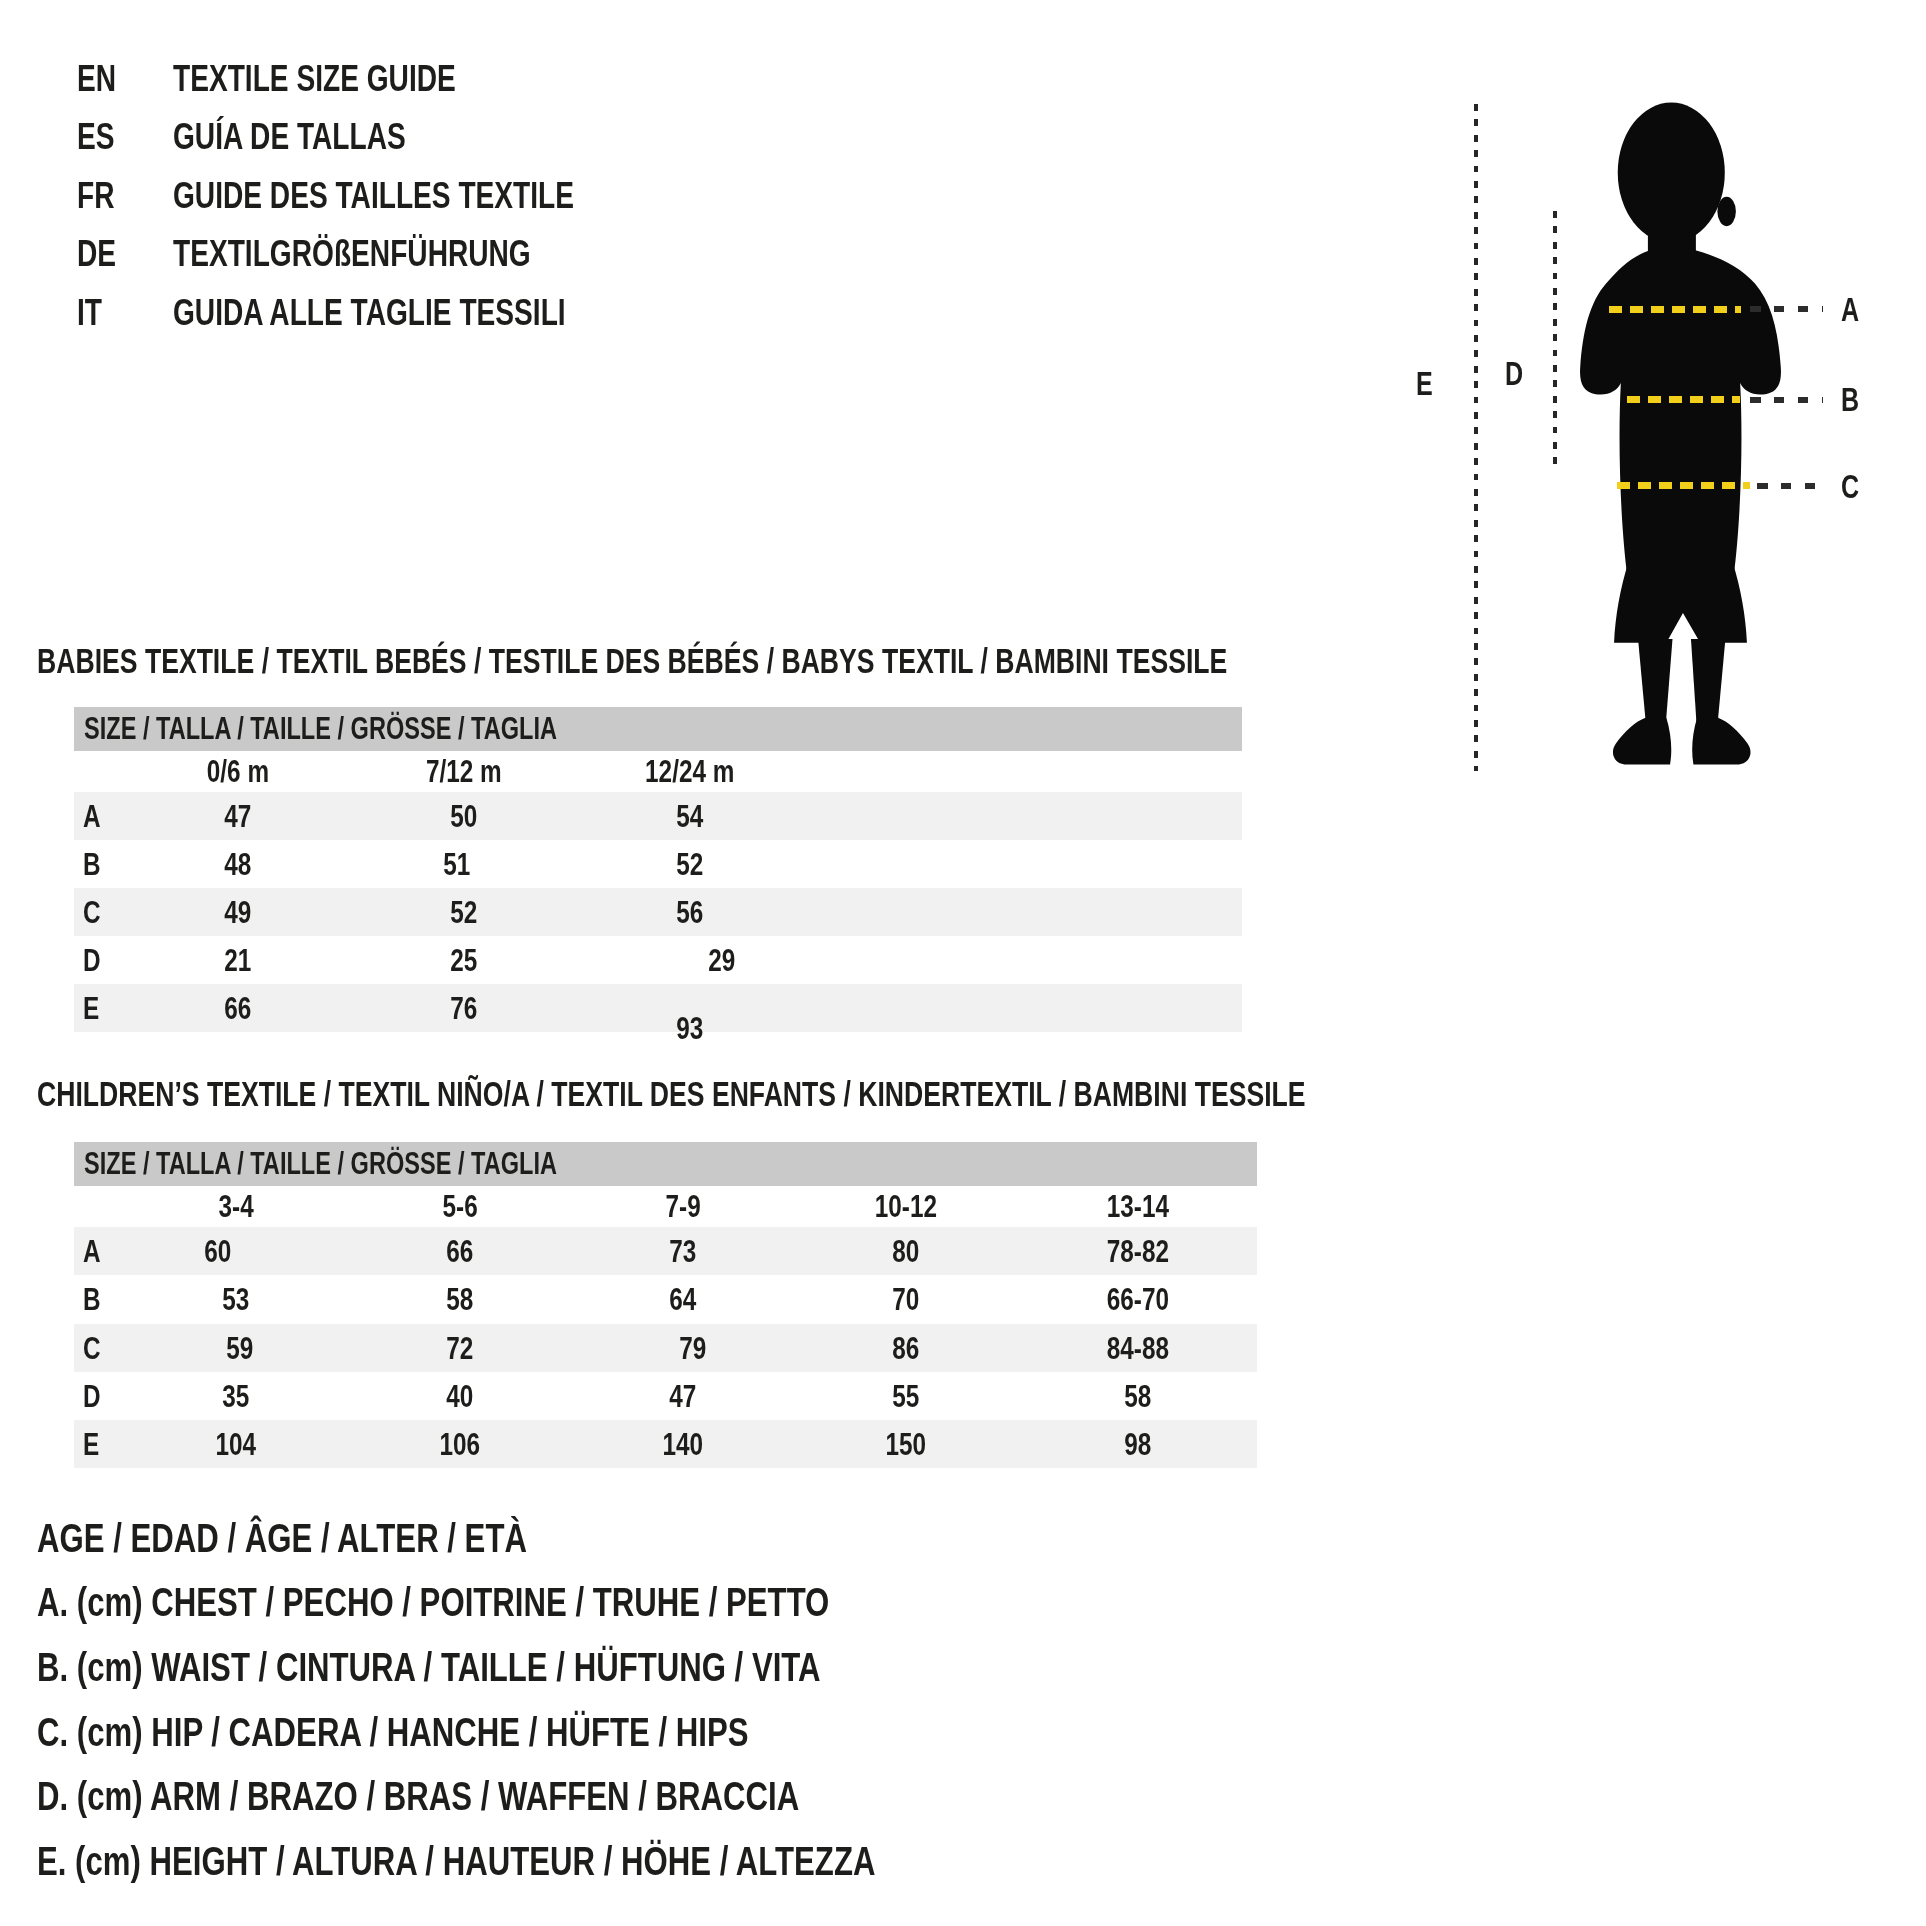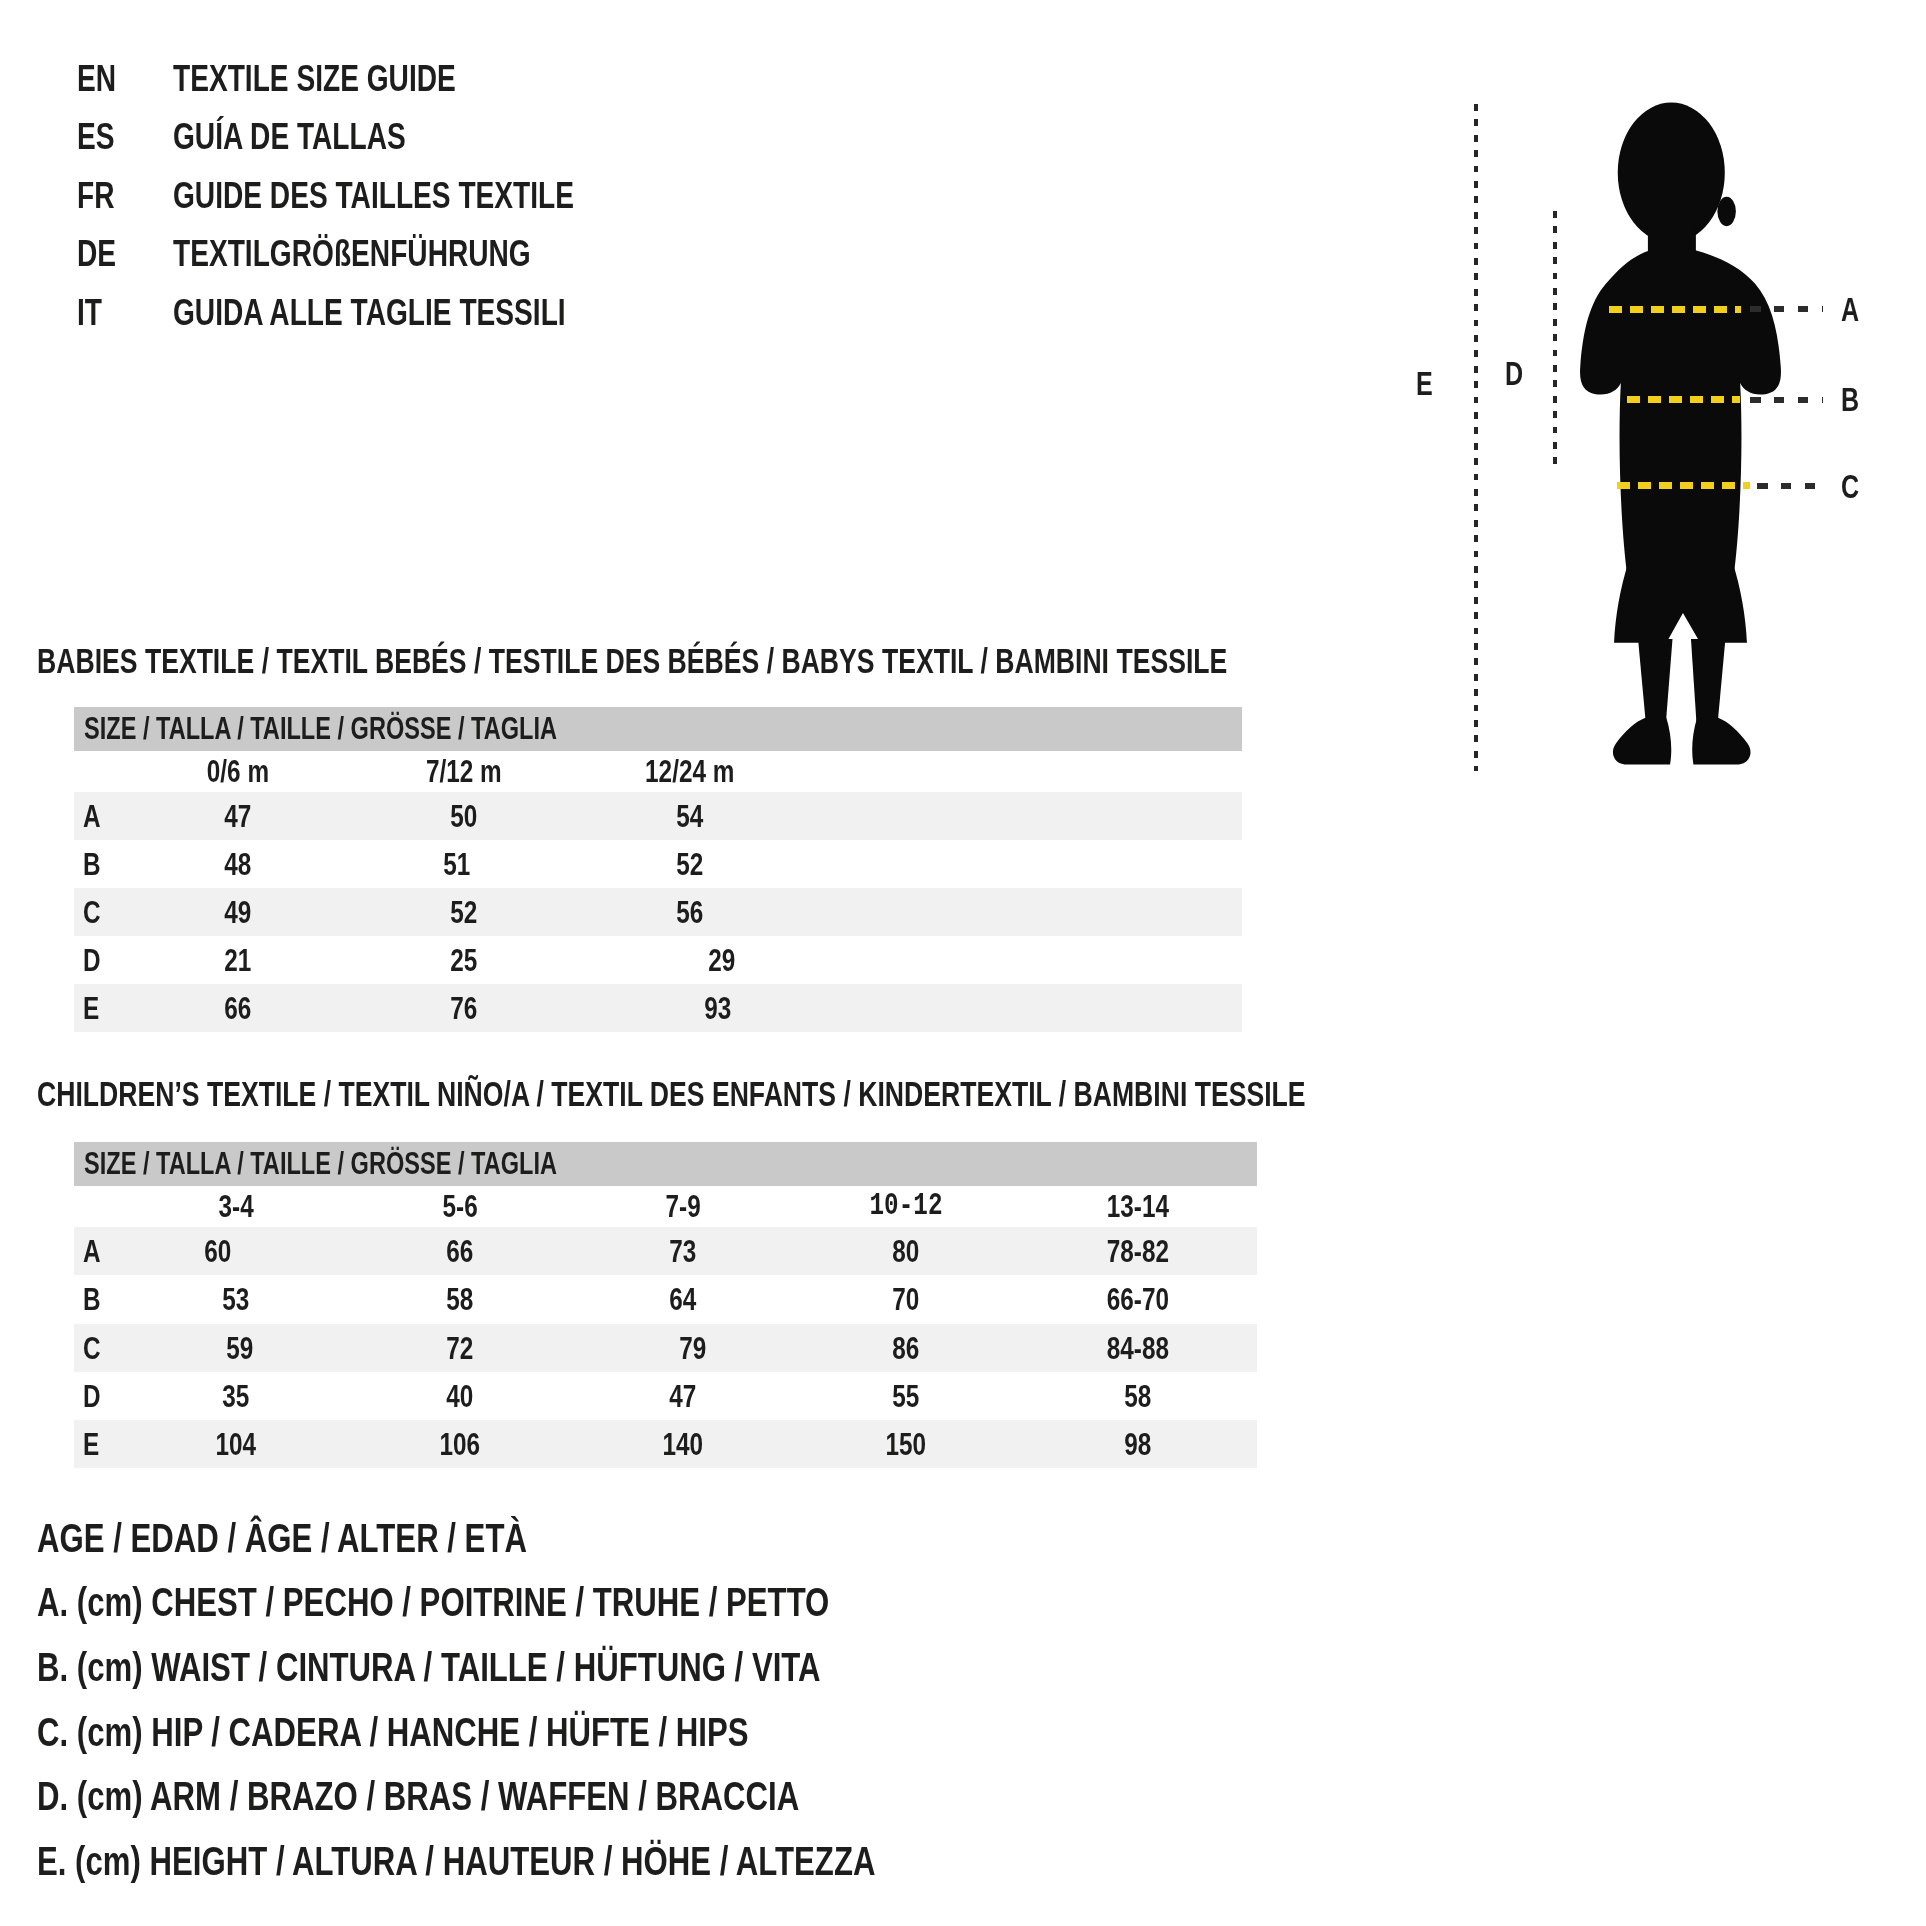--- a/index.html
+++ b/index.html
@@ -132,34 +132,34 @@
     <div class="data-row" style="top:936px;width:1168px;">
       <div class="rowlabel"><span class="sq">D</span></div>
       <div class="cell" style="left:96px;"><span class="sqc">21</span></div>
       <div class="cell" style="left:322px;"><span class="sqc">25</span></div>
       <div class="cell" style="left:580px;"><span class="sqc">29</span></div>
     </div>
     <div class="data-row row-gray" style="top:984px;width:1168px;">
       <div class="rowlabel"><span class="sq">E</span></div>
       <div class="cell" style="left:96px;"><span class="sqc">66</span></div>
       <div class="cell" style="left:322px;"><span class="sqc">76</span></div>
-      <div class="cell" style="left:576px;"><span class="sqc">93</span></div>
+      <div class="cell" style="left:548px;margin-top:20px;"><span class="sqc">93</span></div>
     </div>
   </div>
 
   <div>
     <div class="section-heading" style="top:1075px;"><span class="sq">CHILDREN’S TEXTILE / TEXTIL NIÑO/A / TEXTIL DES ENFANTS / KINDERTEXTIL / BAMBINI TESSILE</span></div>
 
     <div class="size-bar" style="top:1142px;width:1183px;"><span class="sq">SIZE / TALLA / TAILLE / GRÖSSE / TAGLIA</span></div>
 
     <div class="colhdr-row" style="top:1185px;width:1183px;">
       <div class="hdr-cell" style="left:94px;"><span class="sqc">3-4</span></div>
       <div class="hdr-cell" style="left:318px;"><span class="sqc">5-6</span></div>
       <div class="hdr-cell" style="left:541px;"><span class="sqc">7-9</span></div>
-      <div class="hdr-cell" style="left:764px;font-family:Liberation Mono, monospace;"><span class="sqc">10-12</span></div>
+      <div class="hdr-cell" style="left:764px;"><span class="sqc">10-12</span></div>
       <div class="hdr-cell" style="left:996px;"><span class="sqc">13-14</span></div>
     </div>
 
     <div class="data-row row-gray" style="top:1227px;width:1183px;">
       <div class="rowlabel"><span class="sq">A</span></div>
       <div class="cell" style="left:76px;"><span class="sqc">60</span></div>
       <div class="cell" style="left:318px;"><span class="sqc">66</span></div>
       <div class="cell" style="left:541px;"><span class="sqc">73</span></div>
       <div class="cell" style="left:764px;"><span class="sqc">80</span></div>
       <div class="cell" style="left:996px;"><span class="sqc">78-82</span></div>

